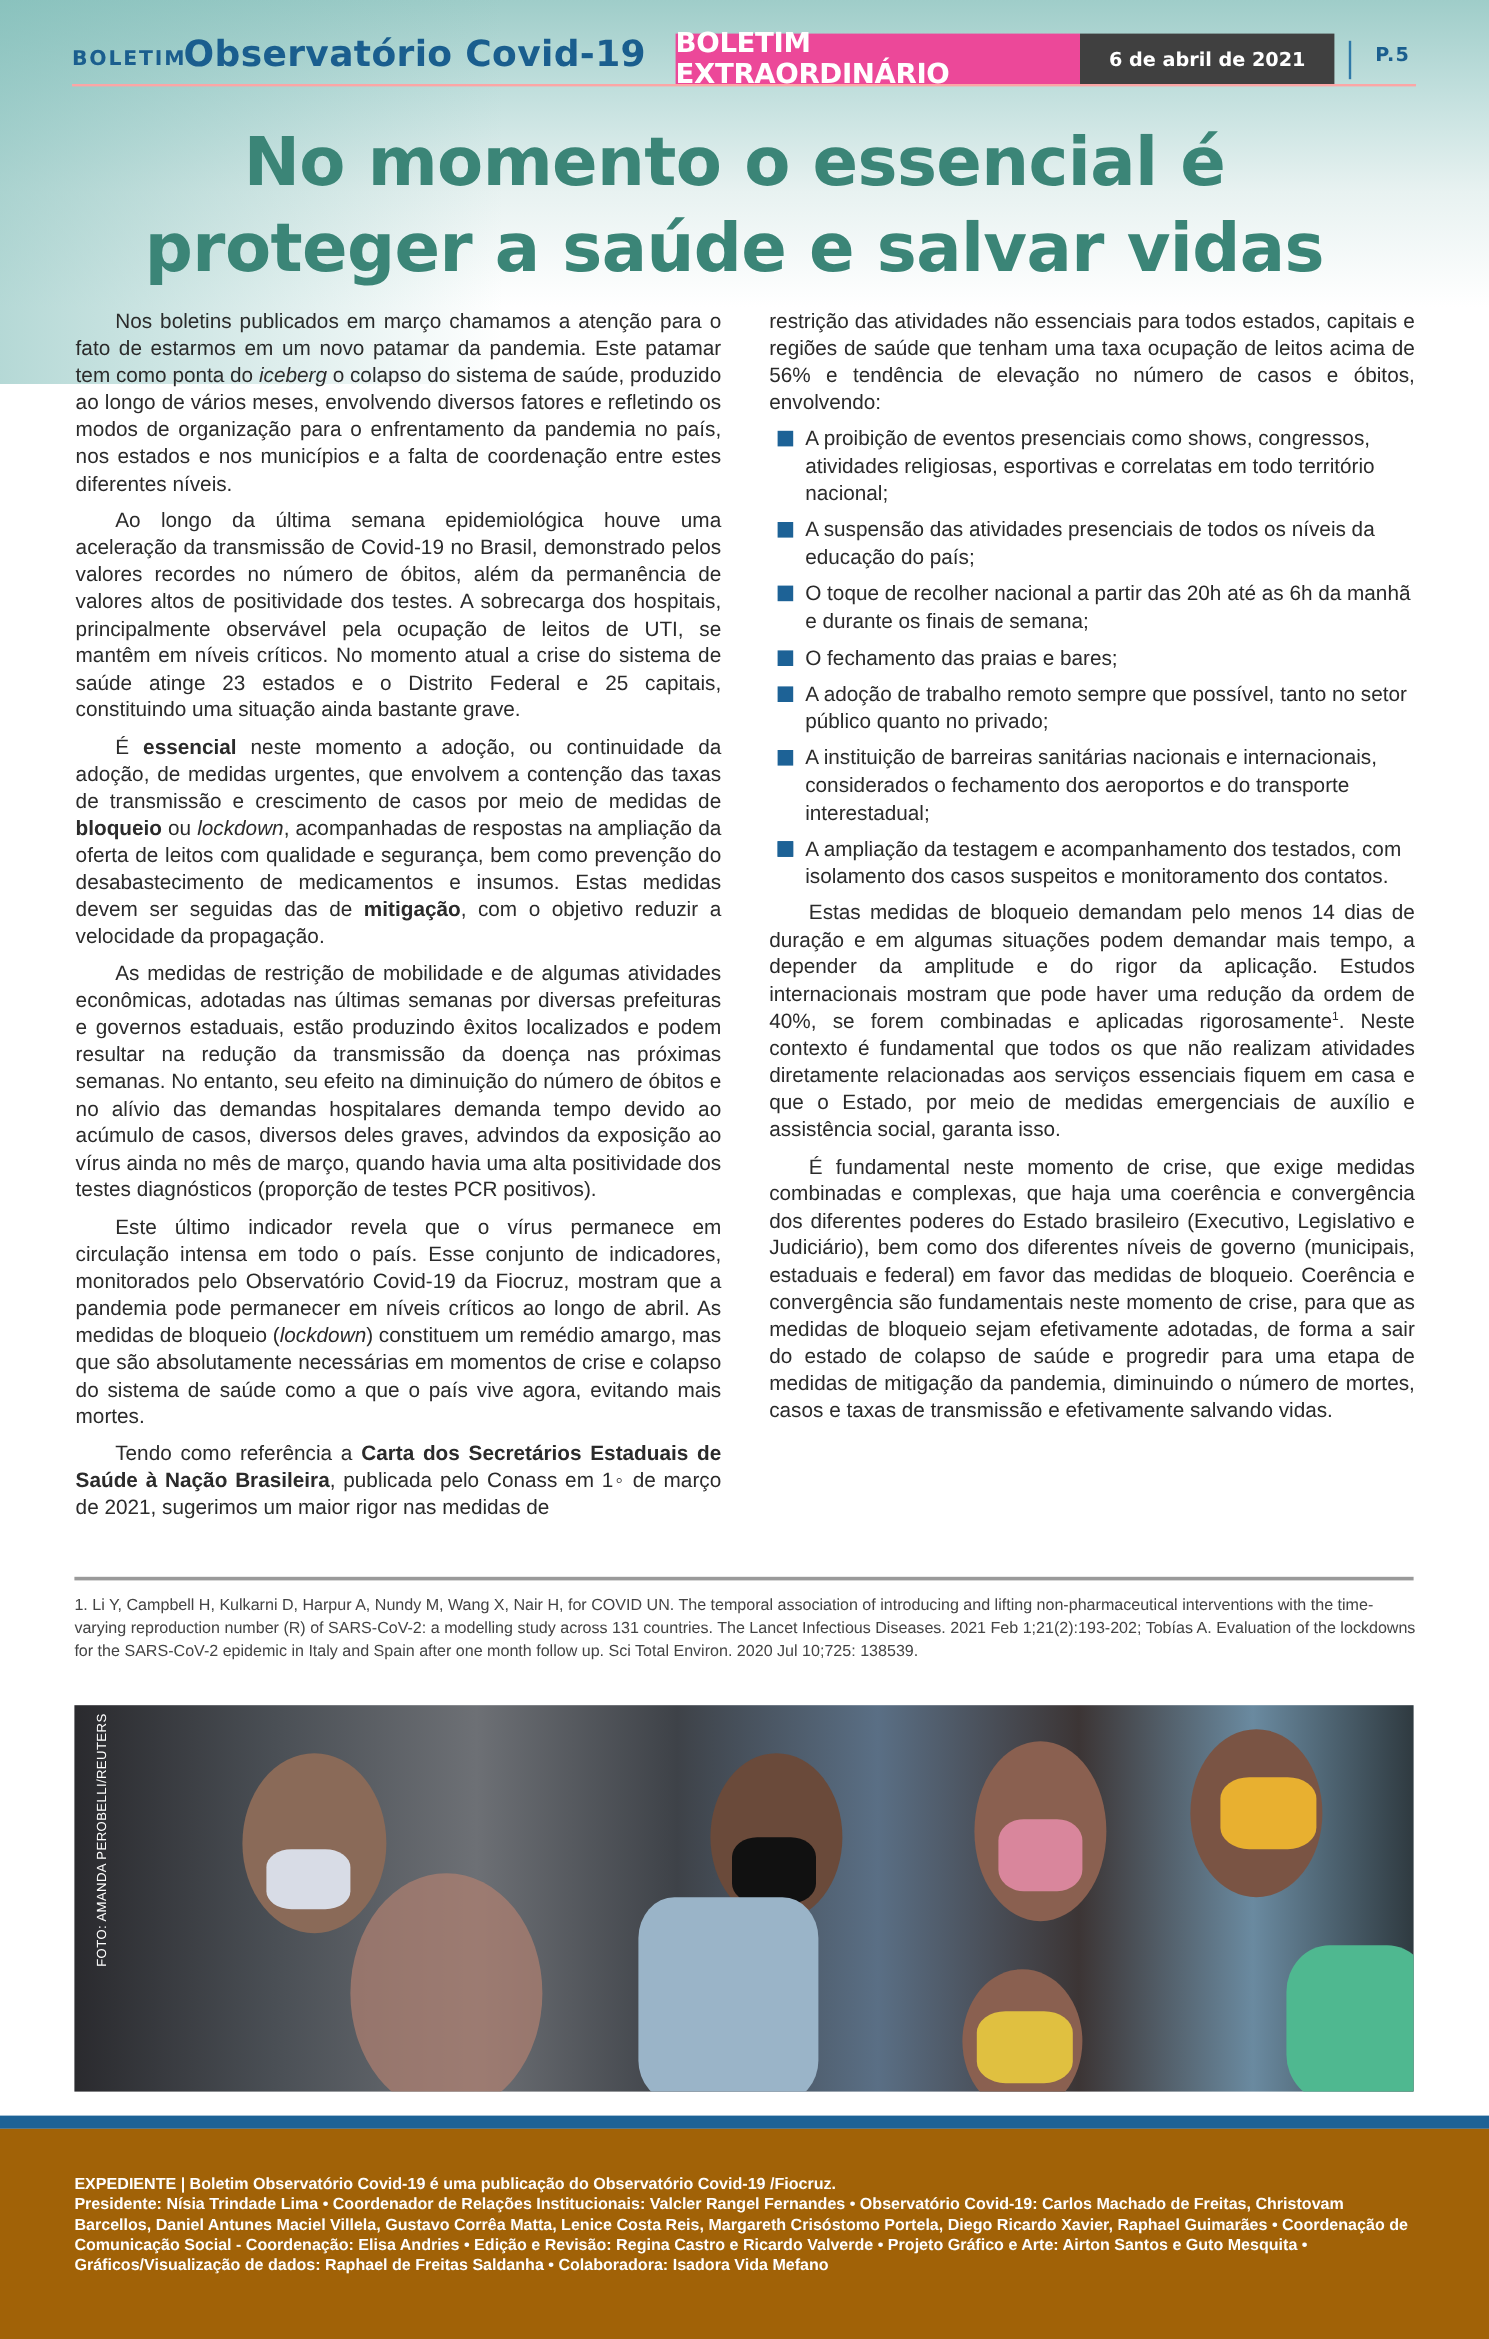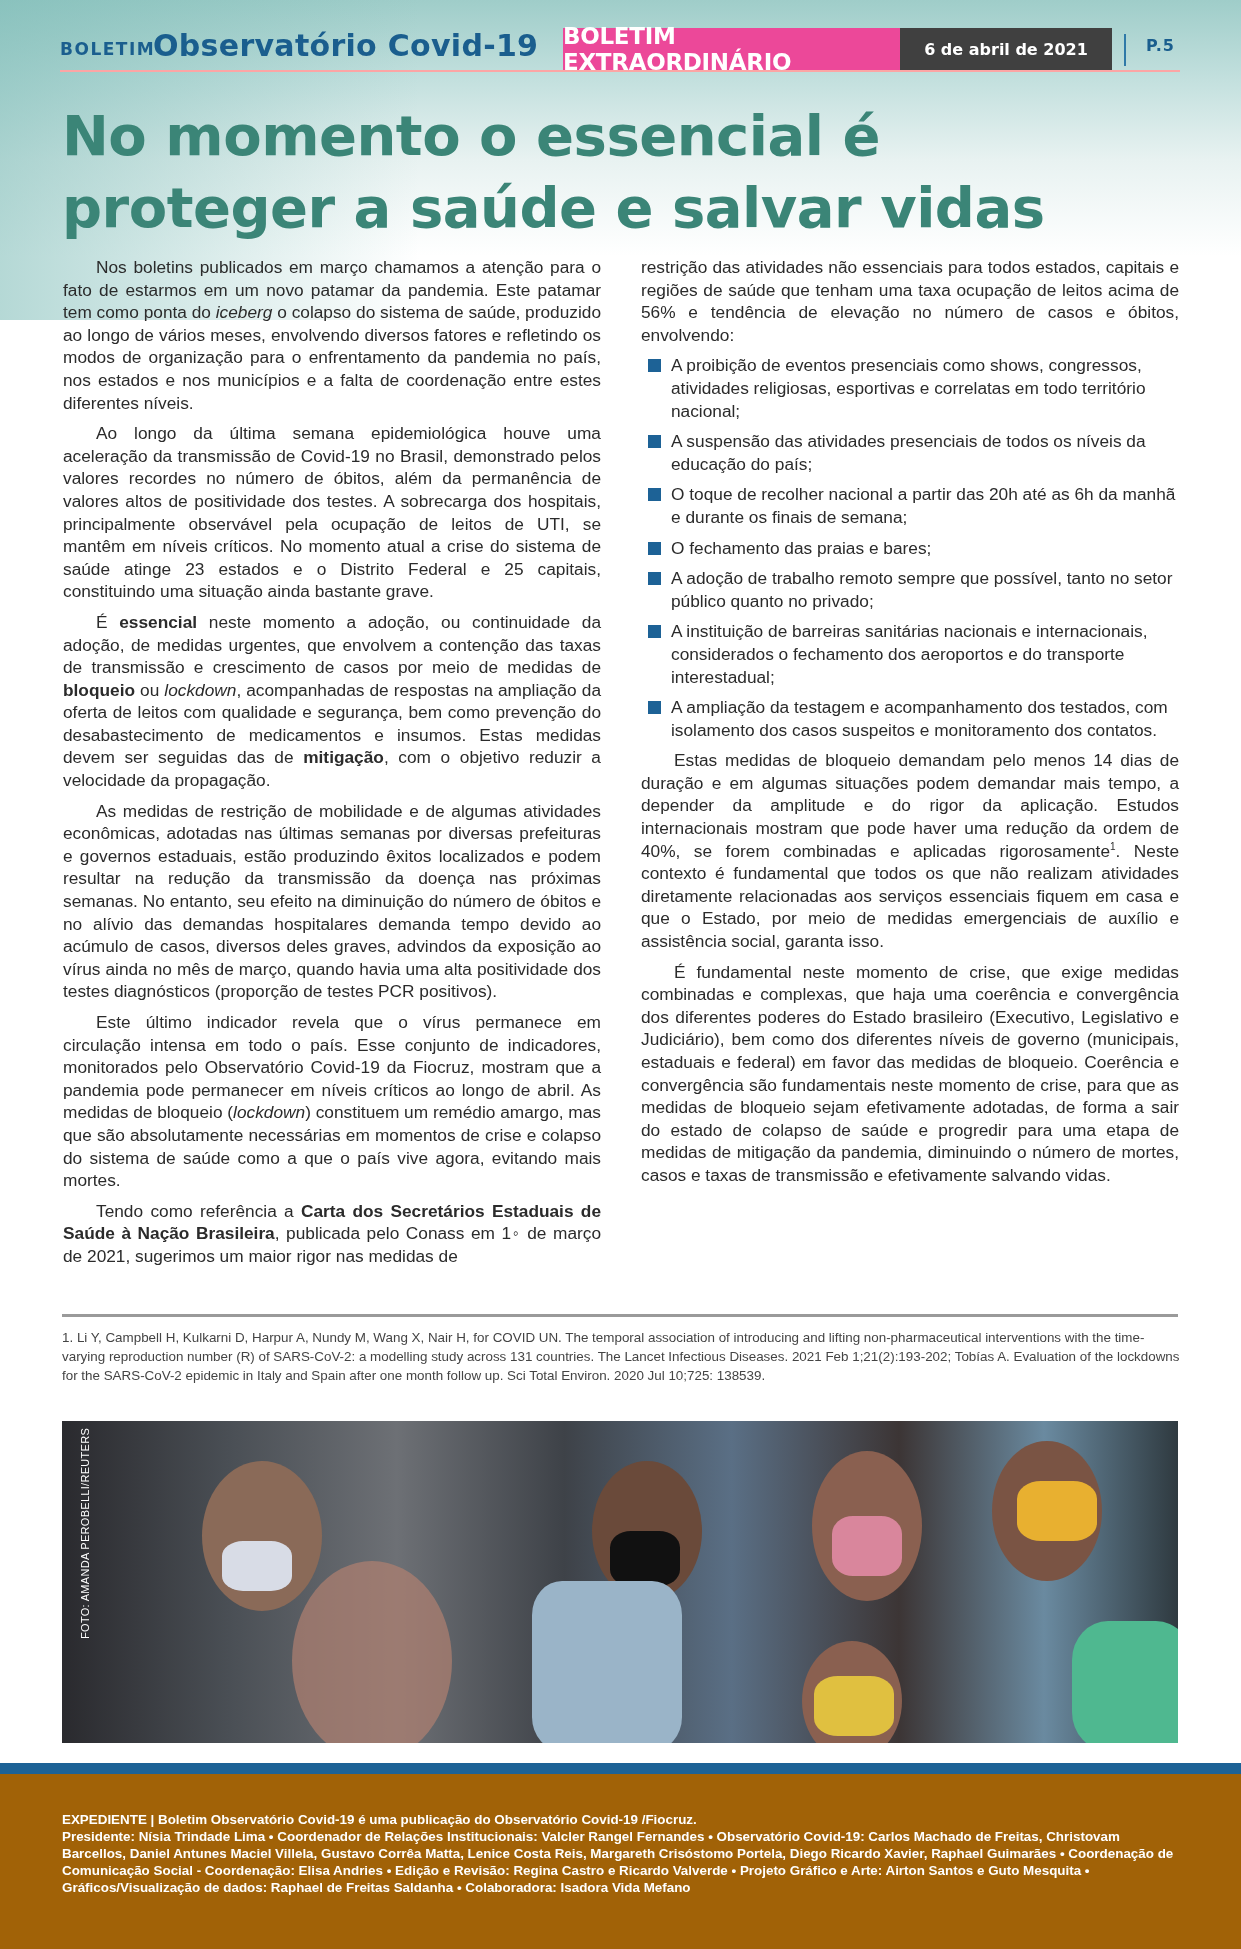--- a/index.html
+++ b/index.html
@@ -12,21 +12,21 @@
   .hdr{position:absolute;left:60px;top:26px;width:1120px;height:44px;border-bottom:2px solid #fca5a5;}
   .hdr .small{position:absolute;left:0;top:13px;font-size:17px;font-weight:bold;color:#1a5e8e;letter-spacing:1.5px;font-family:"DejaVu Sans",sans-serif;}
   .hdr .big{position:absolute;left:93px;top:2px;font-size:30px;font-weight:bold;color:#1a5e8e;font-family:"DejaVu Sans",sans-serif;letter-spacing:0.3px;text-align:center;}
   .hdr .box1{position:absolute;left:503px;top:2px;width:337px;height:42px;background:#ec4899;color:#fff;
     font-size:23px;font-weight:bold;display:flex;align-items:center;justify-content:center;font-family:"DejaVu Sans",sans-serif;letter-spacing:-0.3px;}
   .hdr .box2{position:absolute;left:840px;top:2px;width:212px;height:42px;background:#404040;color:#fff;
     font-size:16px;font-weight:bold;display:flex;align-items:center;justify-content:center;font-family:"DejaVu Sans",sans-serif;}
   .hdr .sep{position:absolute;left:1064px;top:8px;width:2px;height:32px;background:#2f79a8;}
   .hdr .page{position:absolute;left:1086px;top:10px;font-size:16px;font-weight:bold;color:#1a5e8e;font-family:"DejaVu Sans",sans-serif;letter-spacing:1px;}
   .title{position:absolute;left:62px;top:100px;width:1100px;font-family:"DejaVu Sans",sans-serif;font-weight:bold;
-    font-size:56px;line-height:72px;color:#3b8577;letter-spacing:-0.5px;}
+    font-size:56px;line-height:72px;color:#3b8577;letter-spacing:-0.5px;text-align:center;}
   .col{position:absolute;top:256px;width:538px;font-size:17.3px;line-height:22.6px;text-align:justify;}
   .col.left{left:63px;}
   .col.right{left:641px;}
   .col p{margin:0 0 8px 0;text-indent:33px;}
   .col p.noindent{text-indent:0;}
   .col ul{list-style:none;margin:4px 0 8px 0;padding:0;}
   .col li{position:relative;padding-left:30px;margin-bottom:8px;text-align:left;}
   .col li .sq{position:absolute;left:7px;top:5px;width:13px;height:13px;background:#1d6296;}
   sup{font-size:10px;line-height:0;}
   .rule{position:absolute;left:62px;top:1314px;width:1116px;height:3px;background:#9a9a9a;}

